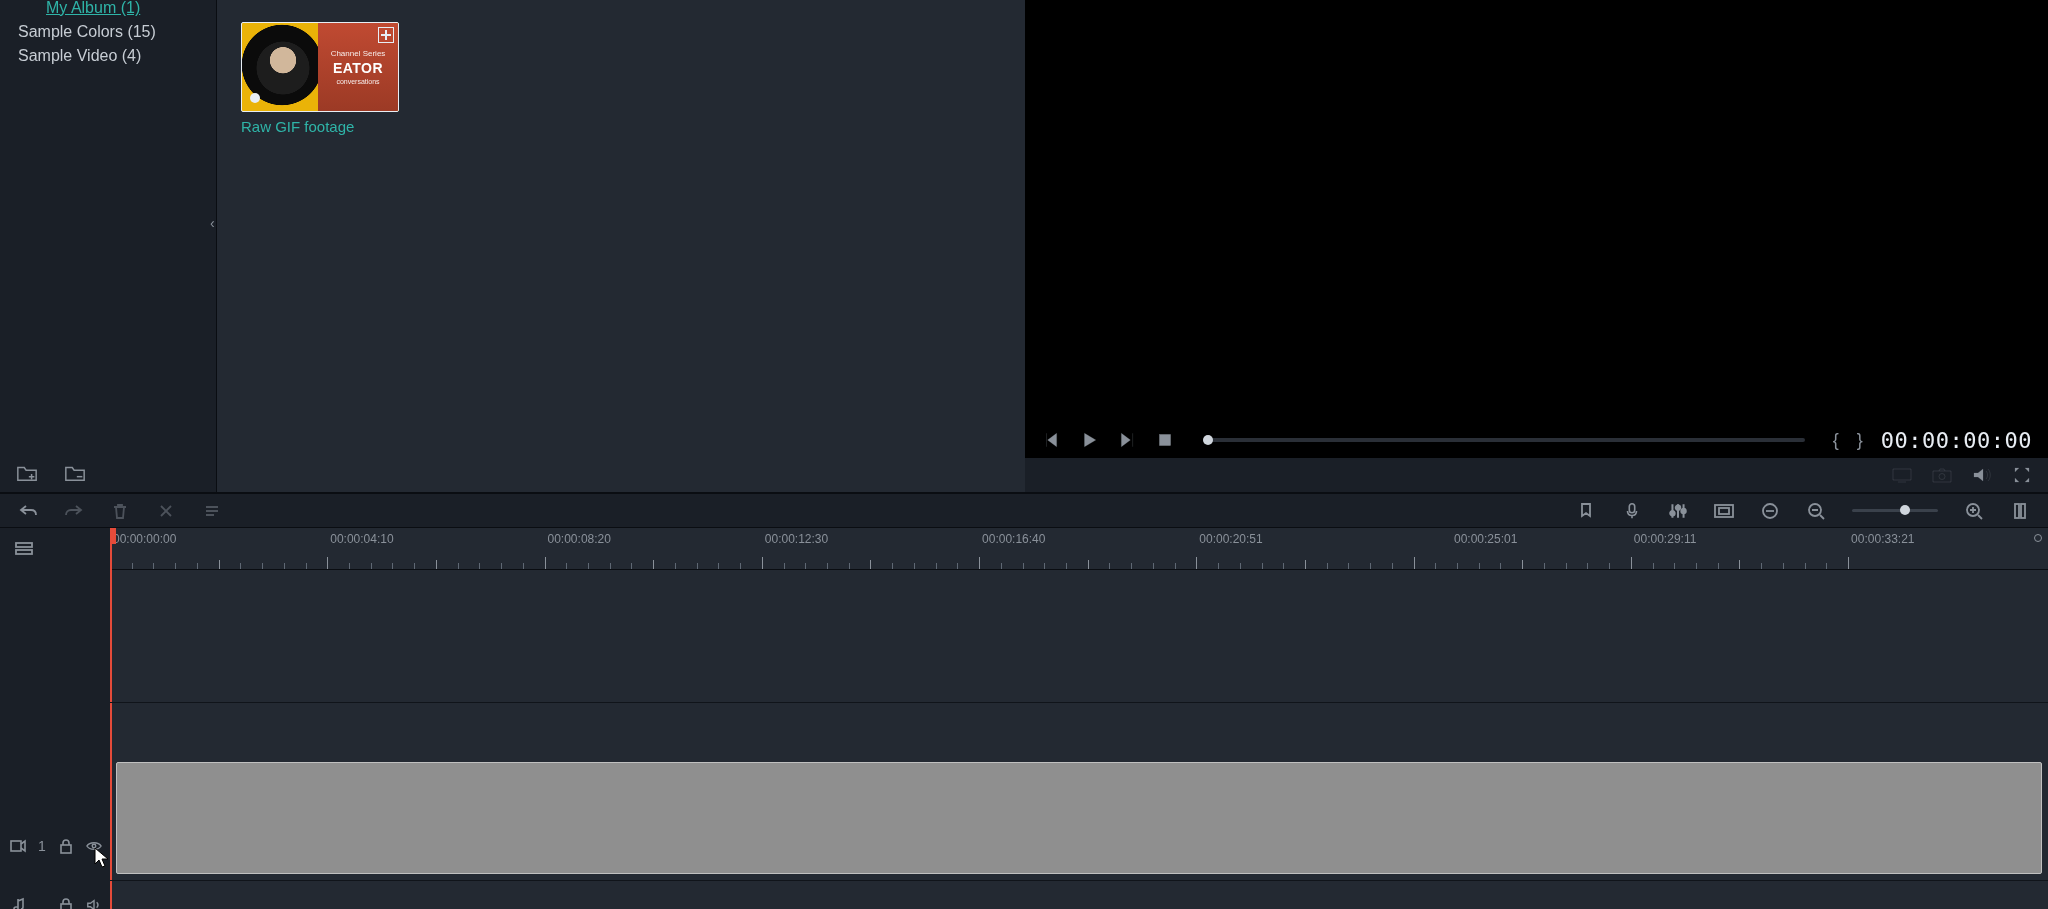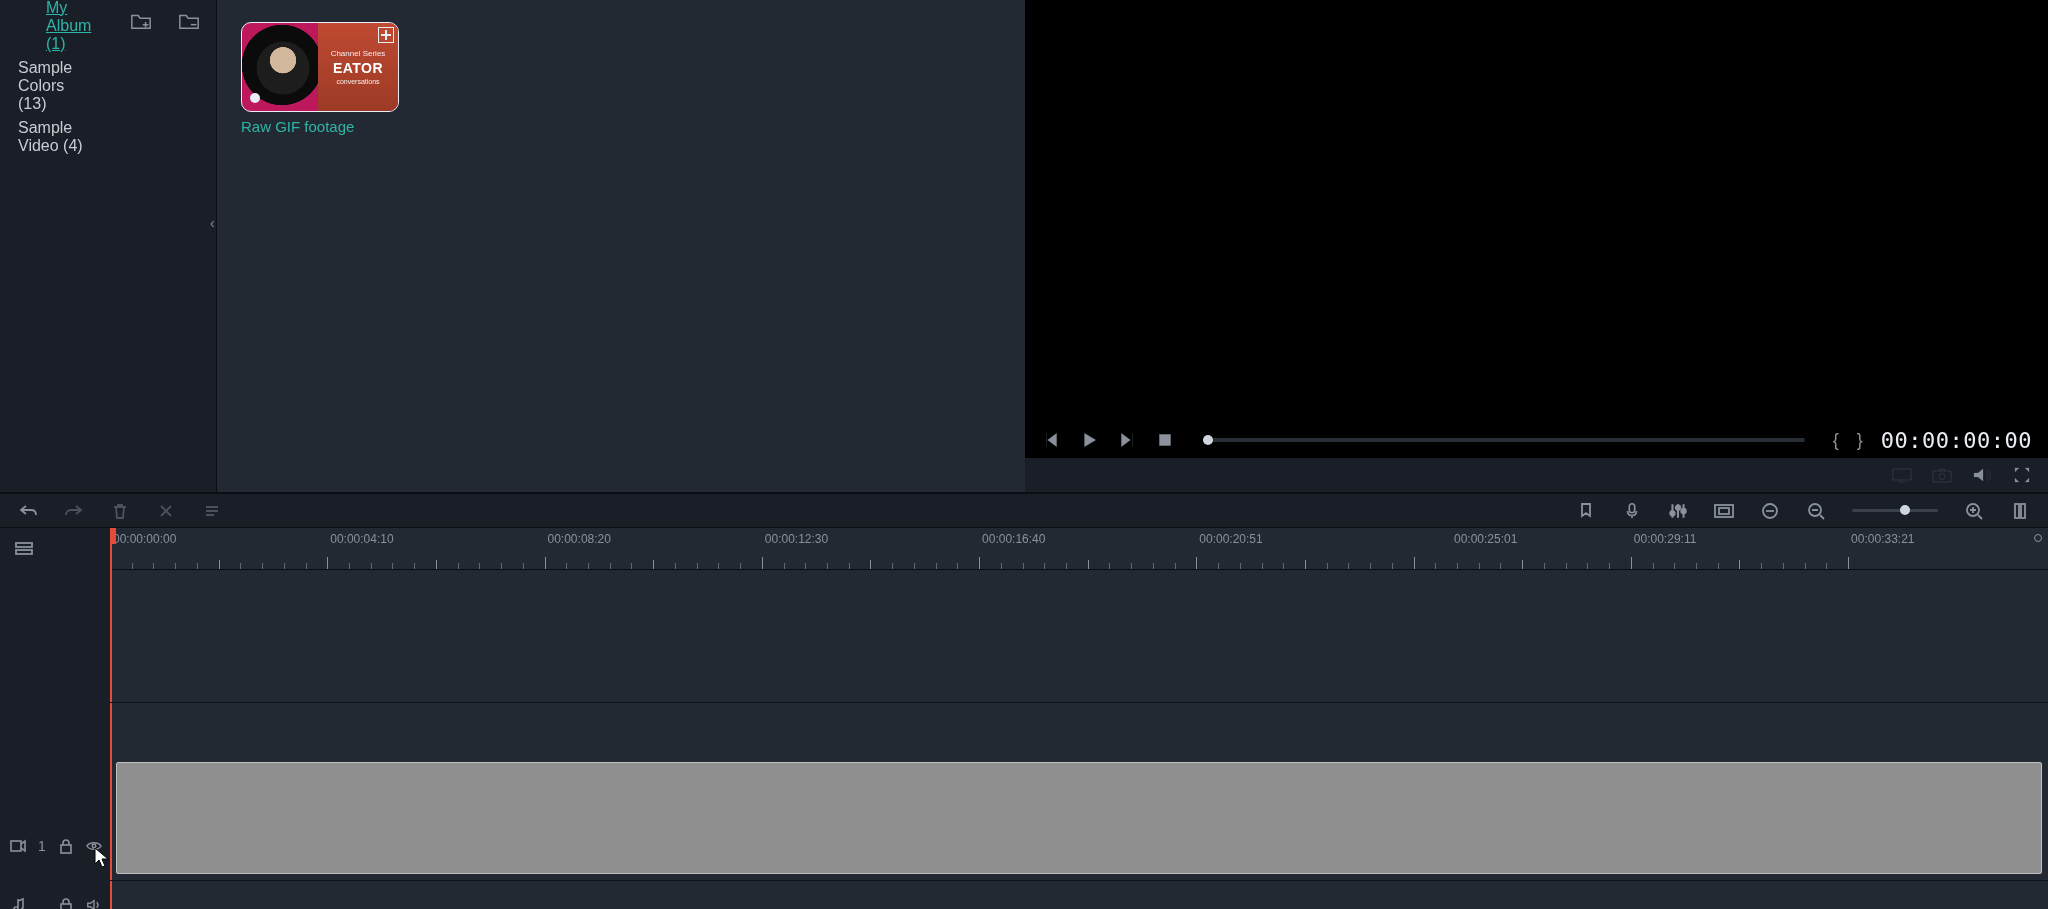--- a/index.html
+++ b/index.html
@@ -12,32 +12,32 @@
     --text-dim:#8a919a;
     --accent:#2fb4a8;
     --red:#e54b3a;
     --black:#000000;
   }
   html,body{margin:0;padding:0;width:2048px;height:909px;background:var(--bg-0);font-family:"Segoe UI",Arial,sans-serif;color:var(--text);overflow:hidden;}
   *{box-sizing:border-box;}
   .app{width:2048px;height:909px;position:relative;display:flex;flex-direction:column;}
   
   .top{display:flex;height:492px;}
-  .sidebar{width:216px;background:var(--bg-1);display:flex;flex-direction:row;}
+  .sidebar{width:216px;background:var(--bg-1);display:flex;flex-direction:column;}
   .sidebar-list{flex:1;padding:0;font-size:16px;}
   .sidebar-item{padding:3px 20px 3px 18px;color:var(--text);cursor:pointer;}
   .sidebar-item.active{color:var(--accent);text-decoration:underline;padding-left:46px;margin-top:-4px;}
   .sidebar-footer{display:flex;gap:22px;padding:10px 14px 8px 14px;}
   .icon-btn{width:26px;height:22px;display:flex;align-items:center;justify-content:center;cursor:pointer;color:var(--text-dim);}
   .icon-btn svg{width:22px;height:20px;fill:none;stroke:currentColor;stroke-width:1.6;}
   .divider-v{width:1px;background:#0a0d12;}
   .media-browser{flex:0 0 808px;background:var(--bg-2);position:relative;}
   .collapse-tab{position:absolute;left:-7px;top:215px;color:var(--text-dim);font-size:14px;cursor:pointer;}
   .thumb-wrap{position:absolute;left:24px;top:22px;width:158px;}
-  .thumb{width:158px;height:90px;border:1px solid #e7eef5;background:#be185d;position:relative;overflow:hidden;border-radius:10px;}
+  .thumb{width:158px;height:90px;border:1px solid #e7eef5;background:#eab308;position:relative;overflow:hidden;border-radius:2px;}
   .thumb-face{position:absolute;left:6px;top:6px;width:70px;height:78px;border-radius:50%/46%;background:
     radial-gradient(circle at 50% 40%, #d1b79b 0 22%, transparent 23%),
     radial-gradient(circle at 50% 50%, #1d1d1d 0 50%, transparent 51%);
   }
   .thumb-hair{position:absolute;left:-6px;top:-6px;width:92px;height:96px;background:radial-gradient(circle at 50% 50%, #0b0b0b 0 60%, transparent 61%);border-radius:50%;}
   .thumb-right{position:absolute;right:0;top:0;bottom:0;width:80px;background:linear-gradient(#c04a32,#9c3a25);display:flex;flex-direction:column;align-items:center;justify-content:center;gap:2px;}
   .thumb-right .t1{font-size:8px;color:#fff;opacity:.9;}
   .thumb-right .t2{font-size:14px;font-weight:700;color:#fff;letter-spacing:.5px;}
   .thumb-right .t3{font-size:7px;color:#fff;opacity:.9;}
   .thumb-badge{position:absolute;right:4px;top:4px;width:16px;height:16px;border:1px solid #e7eef5;display:flex;align-items:center;justify-content:center;}
@@ -89,21 +89,21 @@
 </head>
 <body>
 
 <div class="app">
 
   <div class="top">
 
     <div class="sidebar">
       <div class="sidebar-list">
         <div class="sidebar-item active">My Album (1)</div>
-        <div class="sidebar-item">Sample Colors (13)</div>
+        <div class="sidebar-item">Sample Colors (15)</div>
         <div class="sidebar-item">Sample Video (4)</div>
       </div>
       <div class="sidebar-footer">
         <span class="icon-btn">
           <svg viewBox="0 0 24 20">
               <path d="M2 4h7l2 3h11v11H2z"></path>
               <path d="M17 11v6M14 14h6"></path>
             </svg>
         </span>
         <span class="icon-btn">

